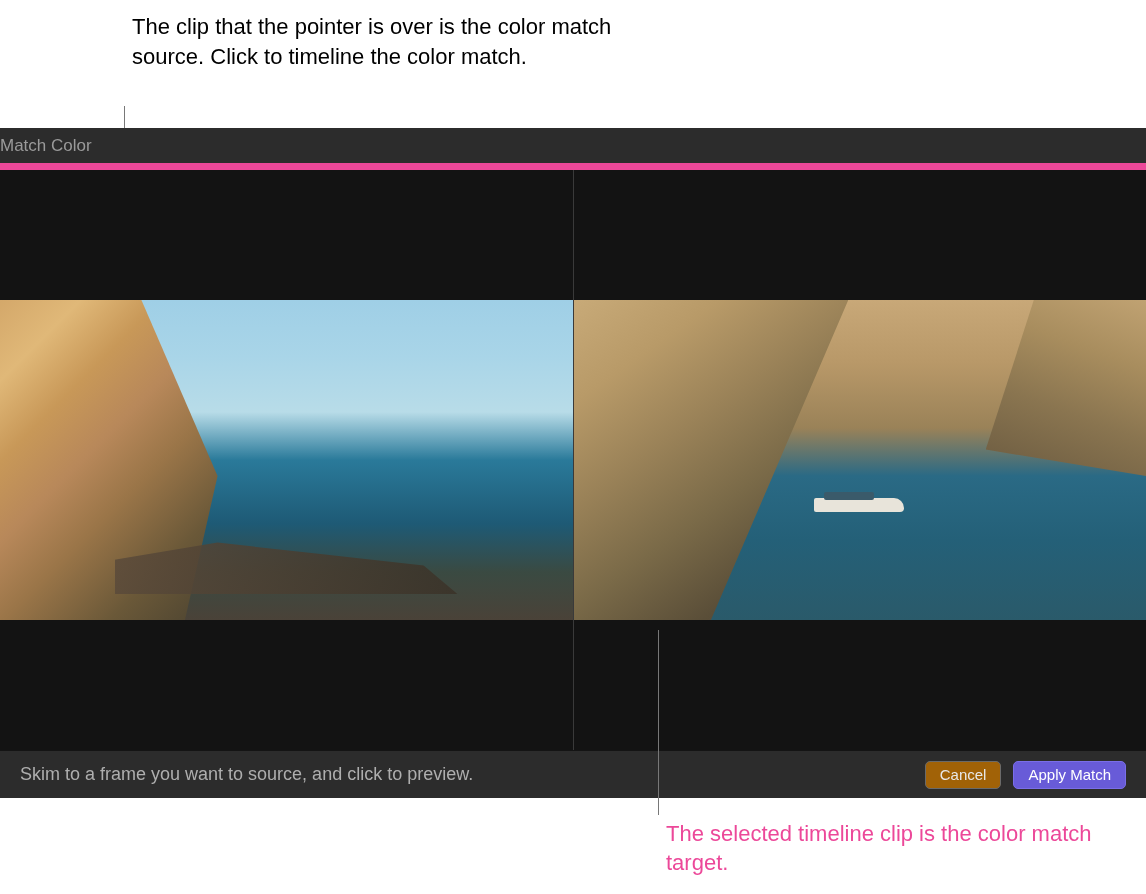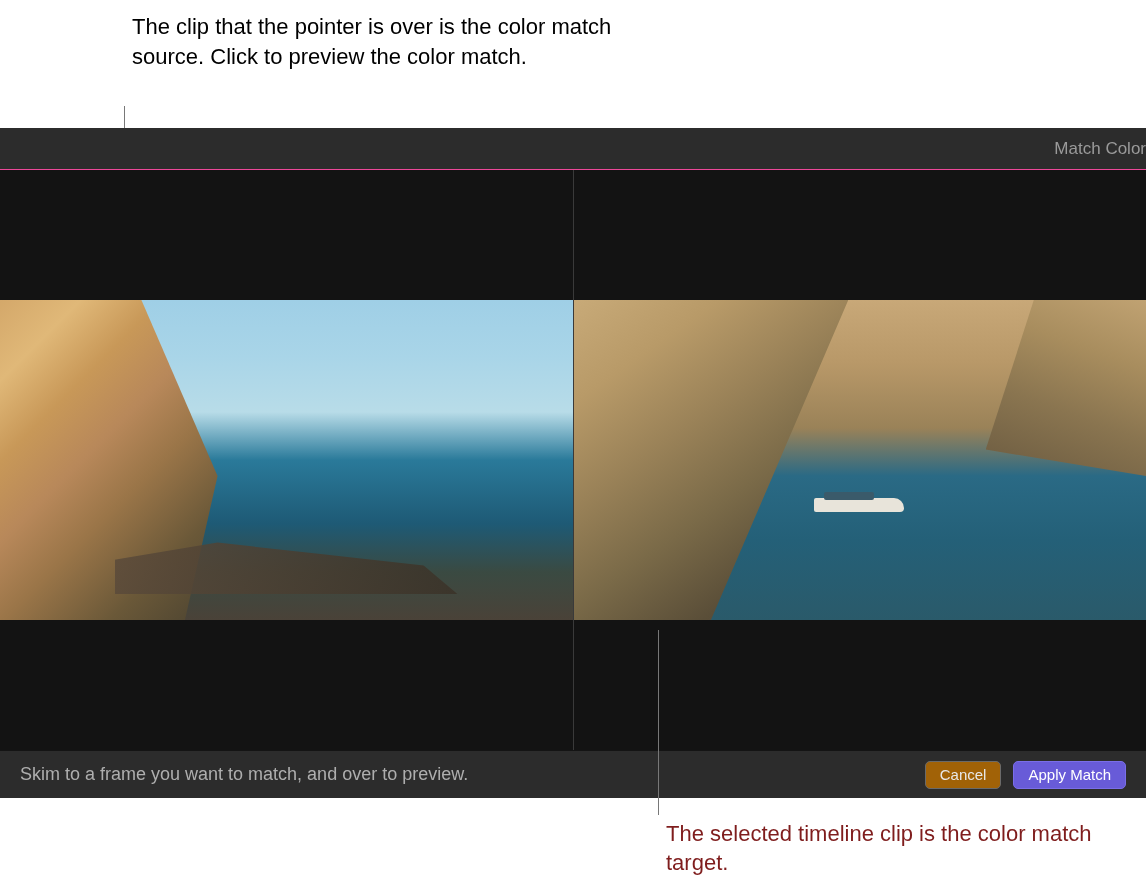--- a/index.html
+++ b/index.html
@@ -30,21 +30,21 @@
       left: 124px;
       width: 1px;
       height: 200px;
       background: #787878;
     }
     .annotation-bottom {
       position: absolute;
       bottom: 16px;
       left: 666px;
       font-size: 22px;
-      color: #7f1d1d;
+      color: #ec4899;
       line-height: 1.35;
     }
     .annotation-line-bottom {
       position: absolute;
       top: 630px;
       left: 658px;
       width: 1px;
       height: 185px;
       background: #787878;
     }
@@ -53,22 +53,22 @@
       top: 128px;
       left: 0;
       width: 1146px;
       background: #1a1a1a;
     }
     .title-bar {
       height: 42px;
       background: #2c2c2c;
       display: flex;
       align-items: center;
-      justify-content: flex-end;
-      border-bottom: 1px solid #ec4899;
+      justify-content: flex-start;
+      border-bottom: 7px solid #ec4899;
       color: #9a9a9a;
       font-size: 17px;
     }
     .preview-area {
       display: flex;
       height: 580px;
       background: #131313;
     }
     .preview-pane {
       flex: 1;
@@ -217,40 +217,40 @@
     .btn-apply {
       background: #685bd8;
       color: #ffffff;
       border: 0.5px solid #7a6ee8;
       text-align: right;
     }
   </style>
 </head>
 <body>
 
-<div class="annotation-top">The clip that the pointer is over is the color match source. Click to preview the color match.</div>
+<div class="annotation-top">The clip that the pointer is over is the color match source. Click to timeline the color match.</div>
 <div class="annotation-line-top"></div>
 
 <div class="app-window">
   <div class="title-bar">
     <span>Match Color</span>
   </div>
 
   <div class="preview-area">
     <div class="preview-pane left" title="Color match source clip preview">
       <div class="img-placeholder img-left"></div>
     </div>
     <div class="preview-pane" title="Color match target clip preview">
       <div class="img-placeholder img-right">
         <div class="boat"></div>
       </div>
     </div>
   </div>
 
   <div class="bottom-bar">
-    <div class="instruction-text">Skim to a frame you want to match, and over to preview.</div>
+    <div class="instruction-text">Skim to a frame you want to source, and click to preview.</div>
     <button class="btn btn-cancel">Cancel</button>
     <button class="btn btn-apply">Apply Match</button>
   </div>
 </div>
 
 <div class="annotation-line-bottom"></div>
 <div class="annotation-bottom">The selected timeline clip is the color match target.</div>
 
 </body></html>

